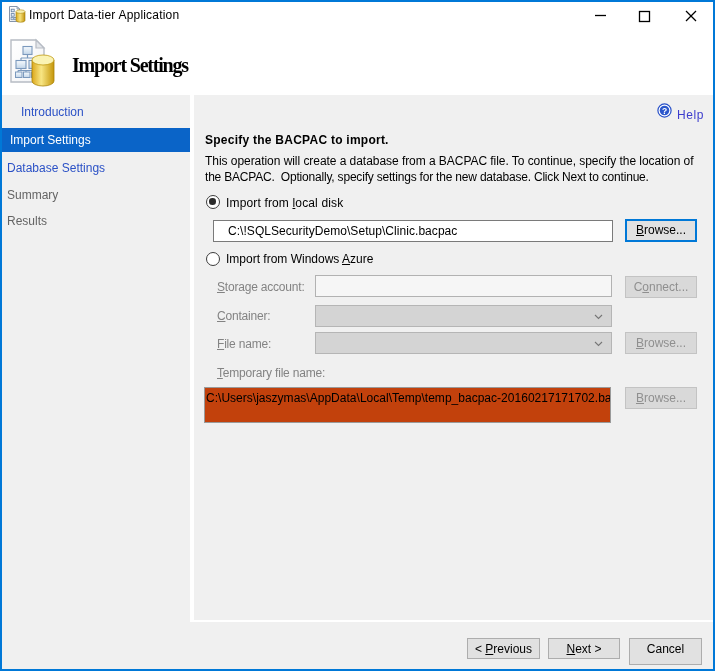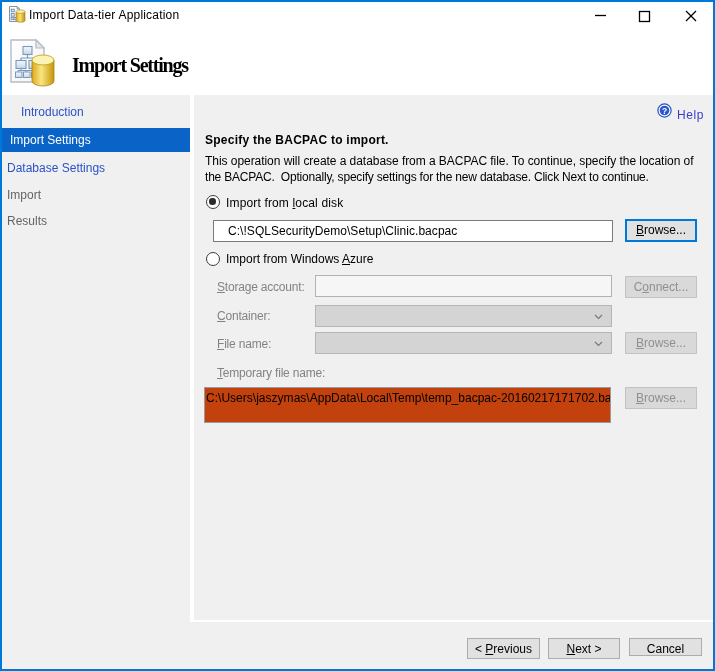--- a/index.html
+++ b/index.html
@@ -49,21 +49,21 @@
 #infile { left:315px; top:332px; width:297px; }
 #intemp { left:204px; top:387px; width:407px; border:1px solid #9a9a9a; background:#c2410c; height:36px; line-height:20px; padding-left:4px; white-space:nowrap; overflow:hidden; letter-spacing:0.02px; padding-left:1px; }
 .dbtn { width:72px; height:22px; background:#d9d9d9; border:1px solid #c3c3c3; color:#8f8f8f; text-align:center; line-height:20px; }
 #btnconnect { left:625px; top:276px; }
 #btnbrowse2 { left:625px; top:332px; }
 #btnbrowse3 { left:625px; top:387px; }
 .chev { position:absolute; right:8px; top:8px; }
 
 #btnprev { left:467px; top:638px; width:73px; height:21px; }
 #btnnext { left:548px; top:638px; width:72px; height:21px; }
-#btncancel { left:629px; top:638px; width:73px; height:18px; }
+#btncancel { left:629px; top:638px; width:73px; height:27px; }
 u { text-decoration:underline; }
 </style>
 </head>
 <body>
 <div id="win"></div>
 
 <svg class="abs" style="left:9px;top:6px" width="18" height="18" viewBox="0 0 18 18">
   <path d="M0.5,0.5 h7.5 l2.5,2.5 v12.5 h-10 z" fill="#fdfdfd" stroke="#8494ab"></path>
   <path d="M8,0.5 l2.5,2.5 h-2.5 z" fill="#dde2e9" stroke="#8494ab" stroke-width="0.8"></path>
   <rect x="2.2" y="3.2" width="3" height="2.6" fill="#e4eefa" stroke="#5f7d9f" stroke-width="0.8"></rect>
@@ -126,21 +126,21 @@
 </svg>
 <div class="abs" id="hdrtitle">Import Settings</div>
 
 <div class="abs" id="bodybg"></div>
 <div class="abs" id="vdivider"></div>
 <div class="abs" id="hdivider"></div>
 
 <div class="abs nav navlink" style="top:100px;margin-left:14px;">Introduction</div>
 <div class="abs" id="navsel">Import Settings</div>
 <div class="abs nav navlink" style="top:156px;">Database Settings</div>
-<div class="abs nav navgray" style="top:183px;">Import</div>
+<div class="abs nav navgray" style="top:183px;">Summary</div>
 <div class="abs nav navgray" style="top:209px;">Results</div>
 
 <svg class="abs" id="helpicon" width="15" height="15" viewBox="0 0 15 15">
   <circle cx="7.5" cy="7.5" r="6.6" fill="#ffffff" stroke="#2850c8" stroke-width="1.2"></circle>
   <circle cx="7.5" cy="7.5" r="4.8" fill="#2b57cc"></circle>
   <text x="7.5" y="10.6" font-size="8.5" font-weight="bold" fill="#fff" text-anchor="middle" font-family="Liberation Sans">?</text>
 </svg>
 <div class="abs" id="helptext">Help</div>
 
 <div class="abs" id="spec">Specify the BACPAC to import.</div>

